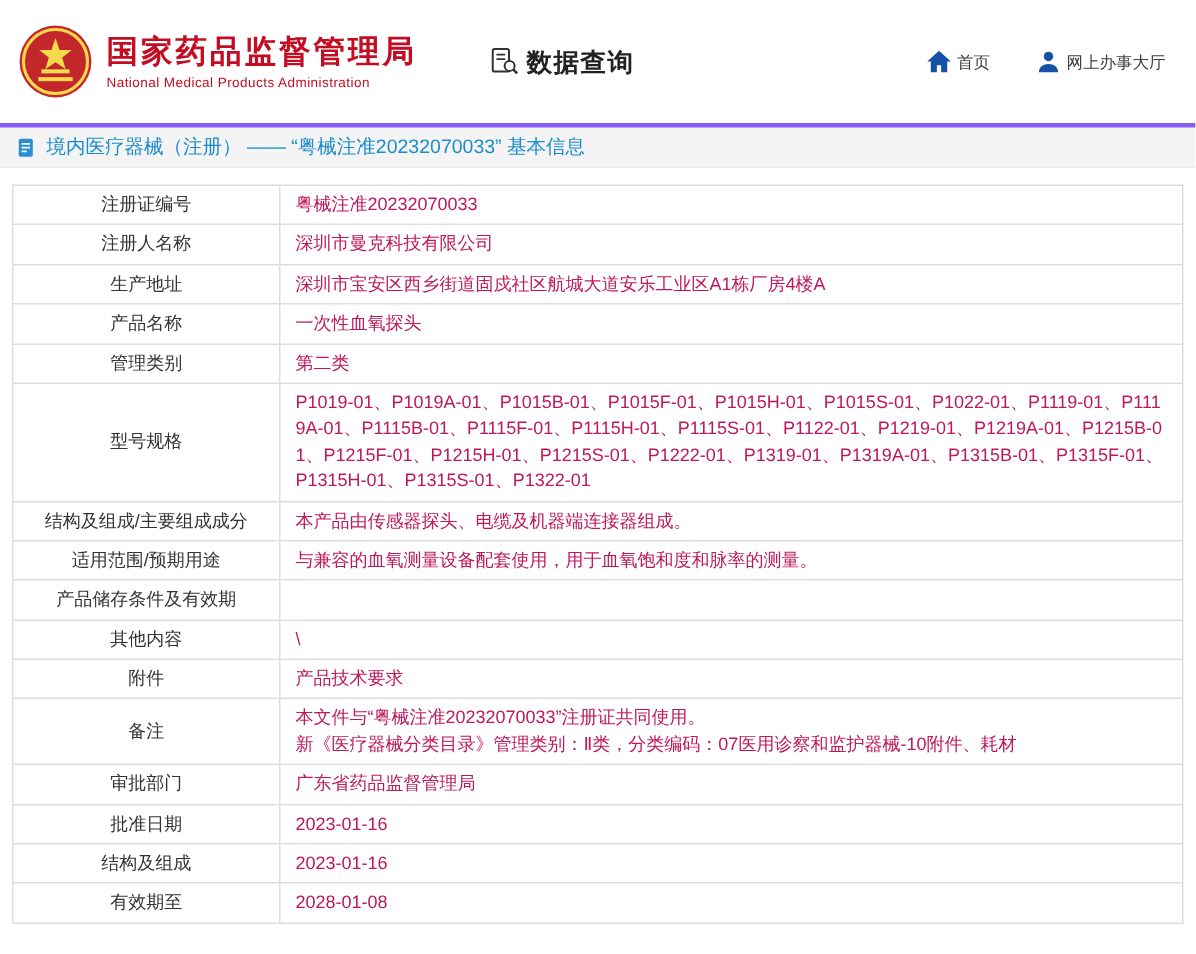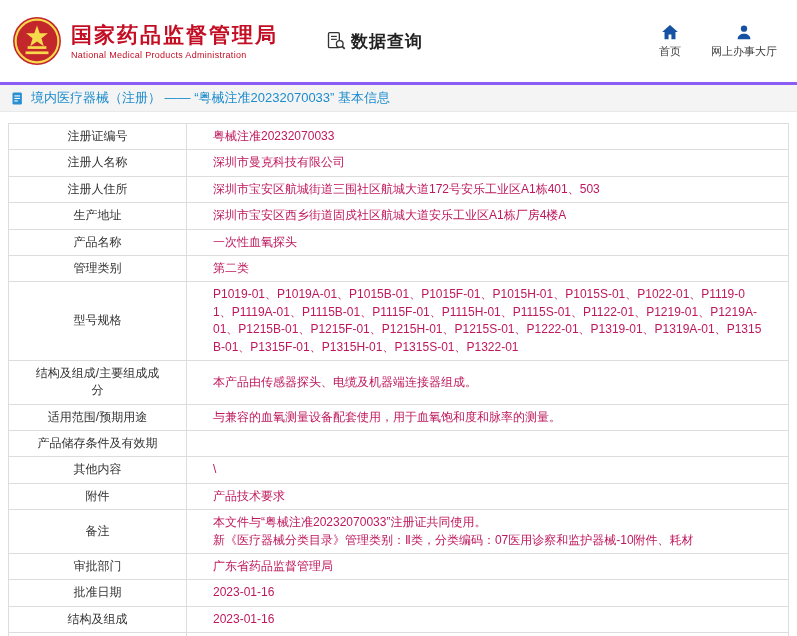--- a/index.html
+++ b/index.html
@@ -13,38 +13,38 @@
   
   .header { display:flex; align-items:center; height:82px; padding:6px 14px 6px 12px; }
   .logo-block { display:flex; align-items:center; gap:9px;justify-content:center; }
   .emblem { width:50px; height:50px; flex:0 0 auto; }
   .site-name { color:#c30d23; }
   .site-title { font-size:21px; font-weight:bold; letter-spacing:2px; line-height:1.2; }
   .site-subtitle { font-size:9px; letter-spacing:0.3px; margin-top:3px; }
   .data-query { display:flex; align-items:center; gap:5px; margin-left:48px; }
   .data-query-label { font-size:17px; font-weight:bold; color:#222; letter-spacing:1px; }
   .header-nav { margin-left:auto; display:flex; gap:30px; padding-right:6px; }
-  .nav-item { display:flex; flex-direction:column; align-items:center; gap:3px; cursor:pointer; }
+  .nav-item { display:flex; flex-direction:row; align-items:center; gap:3px; cursor:pointer; }
   .nav-item span.nav-label { font-size:11px; color:#3c3c3c; }
   .nav-icon { width:18px; height:18px; }
 
   
   .breadcrumb-bar {
     background:#f4f4f4; border-top:3px solid #8b5cf6; border-bottom:1px solid #e9e9e9;
     height:30px; display:flex; align-items:center; gap:6px; padding:0 10px;
   }
   .breadcrumb-icon { width:15px; height:15px; flex:0 0 auto; }
   .breadcrumb-text { color:#1b8ccd; font-size:13px; }
 
   
   .table-wrap { padding:11px 8px 0 8px; }
   table.info-table { width:100%; border-collapse:collapse; table-layout:fixed; }
   table.info-table td {
     border:1px solid #ddd; font-size:12px; line-height:1.45;
-    padding:4px 26px; vertical-align:middle; word-break:break-all;
+    padding:4px 10px; vertical-align:middle; word-break:break-all;
   }
   td.label { width:178px; text-align:center; color:#333; word-break:keep-all; }
   td.value { white-space:pre-line; color:#be185d; }
   td.value:empty::after { content:""; }
 </style>
 </head>
 <body>
 
 <div class="header">
   <div class="logo-block">
@@ -104,24 +104,20 @@
   <tbody>
     <tr>
       <td class="label">注册证编号</td>
       <td class="value">粤械注准20232070033</td>
     </tr>
     <tr>
       <td class="label">注册人名称</td>
       <td class="value">深圳市曼克科技有限公司</td>
     </tr>
     <tr>
-      <td class="label">注册人住所</td>
-      <td class="value">深圳市宝安区航城街道三围社区航城大道172号安乐工业区A1栋401、503</td>
-    </tr>
-    <tr>
       <td class="label">生产地址</td>
       <td class="value">深圳市宝安区西乡街道固戍社区航城大道安乐工业区A1栋厂房4楼A</td>
     </tr>
     <tr>
       <td class="label">产品名称</td>
       <td class="value">一次性血氧探头</td>
     </tr>
     <tr>
       <td class="label">管理类别</td>
       <td class="value">第二类</td>

